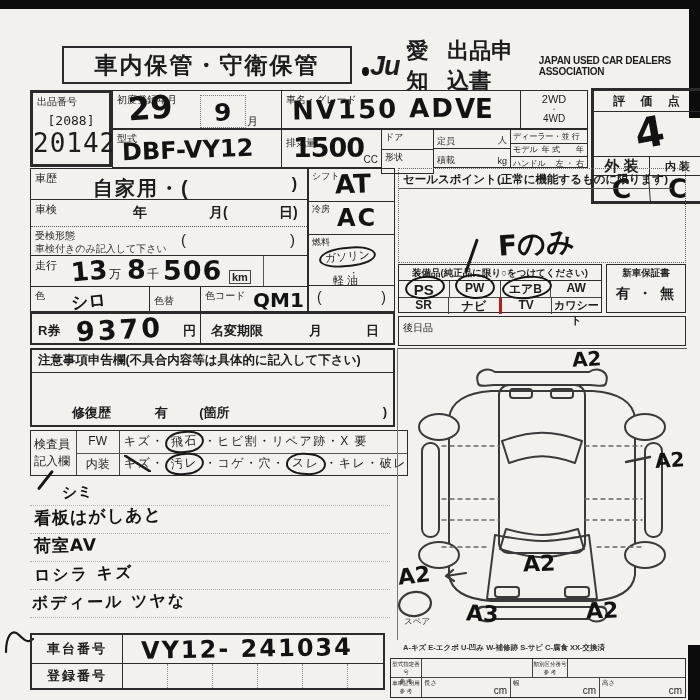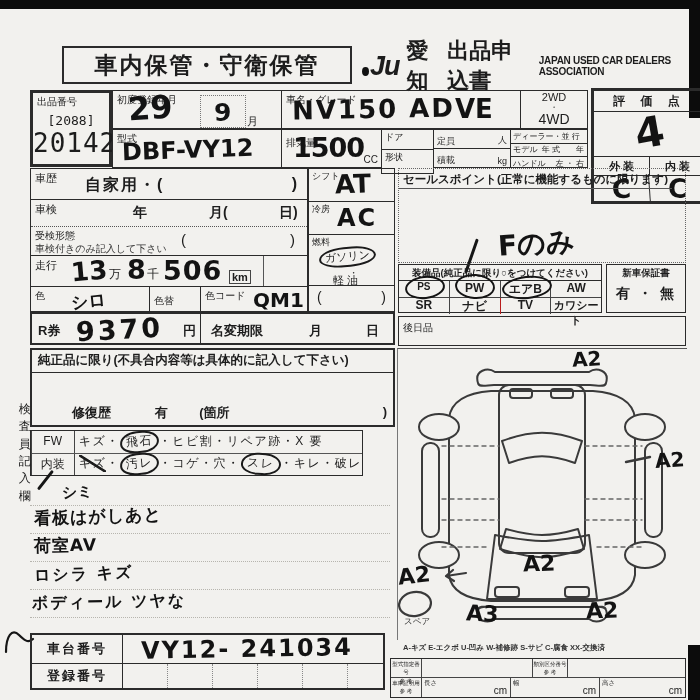--- a/index.html
+++ b/index.html
@@ -57,30 +57,30 @@
 
   <div class="box" style="left:281px;top:90px;width:240px;height:39px;">
     <div class="lbl" style="padding:2px 0 0 4px;">車名・グレード</div>
   </div>
   <span class="hw" style="position:absolute;left:292px;top:96px;font-size:26px;letter-spacing:2px;transform:rotate(-1deg);">NV150 AD</span>
   <span class="hw" style="position:absolute;left:455px;top:96px;font-size:26px;">VE</span>
 
   <div class="box" style="left:520px;top:90px;width:68px;height:39px;display:flex;flex-direction:column;align-items:center;justify-content:center;line-height:1.05;">
     <span style="font-size:11px;">2WD</span>
     <span style="font-size:8px;">・</span>
-    <span style="font-size:14px;">4WD</span>
+    <span style="font-size:10px;">4WD</span>
   </div>
 
   <div class="box b3" style="left:591px;top:88px;width:117px;height:116px;">
     <div style="height:20px;border-bottom:1.5px solid #2b2b2b;text-align:center;font-size:12px;font-weight:700;letter-spacing:6px;line-height:20px;">評 価 点</div>
     <div style="height:44px;text-align:center;">
       <span class="hw" style="font-size:42px;display:inline-block;transform:rotate(-10deg);">4</span>
     </div>
     <div style="display:flex;height:18px;border-top:1.5px solid #2b2b2b;border-bottom:1px solid #2b2b2b;">
-      <span style="flex:1;text-align:center;font-size:11px;font-weight:700;border-right:1.5px solid #2b2b2b;line-height:18px;font-family:Liberation Serif, serif;">外 装</span>
+      <span style="flex:1;text-align:center;font-size:15px;font-weight:700;border-right:1.5px solid #2b2b2b;line-height:18px;">外 装</span>
       <span style="flex:1;text-align:center;font-size:11px;font-weight:700;line-height:18px;">内 装</span>
     </div>
     <div style="display:flex;height:29px;">
       <span class="hw" style="flex:1;text-align:center;font-size:26px;border-right:1.5px solid #2b2b2b;transform:rotate(-4deg);">C</span>
       <span class="hw" style="flex:1;text-align:center;font-size:26px;">C</span>
     </div>
   </div>
 
   <div class="box" style="left:112px;top:129px;width:170px;height:39px;">
     <div class="lbl" style="padding:2px 0 0 4px;">型式</div>
@@ -114,21 +114,21 @@
     </div>
     <div style="padding:1px 2px 0;position:relative;">
       <span>ハンドル</span>
       <span style="position:absolute;right:3px;">左 ・ 右</span>
     </div>
   </div>
 
   <div class="box" style="left:30px;top:168px;width:278px;height:144px;">
     <div style="height:30px;position:relative;">
       <span class="lbl" style="position:absolute;left:4px;top:2px;font-size:11px;">車歴</span>
-      <span style="position:absolute;left:54px;top:6px;font-size:16px;font-weight:700;letter-spacing:2px;">自家用・(</span>
+      <span style="position:absolute;left:62px;top:6px;font-size:20px;font-weight:700;letter-spacing:2px;">自家用・(</span>
       <span style="position:absolute;right:10px;top:6px;font-size:16px;font-weight:700;">)</span>
     </div>
     <div style="height:26px;position:relative;border-top:1.5px solid #2b2b2b;">
       <span class="lbl" style="position:absolute;left:4px;top:2px;font-size:11px;">車検</span>
       <span style="position:absolute;left:102px;top:4px;font-size:14px;font-weight:700;">年</span>
       <span style="position:absolute;left:178px;top:4px;font-size:14px;font-weight:700;">月(</span>
       <span style="position:absolute;left:248px;top:4px;font-size:14px;font-weight:700;">日)</span>
     </div>
     <div style="height:28px;position:relative;border-top:1.5px dotted #555;">
       <span style="position:absolute;left:4px;top:2px;font-size:10px;">受検形態</span>
@@ -197,56 +197,56 @@
 
   <div class="abs" style="left:398px;top:168px;width:288px;height:95px;border:1.5px dotted #666;box-sizing:border-box;">
     <div style="font-size:11.5px;font-weight:700;padding:2px 4px 1px;border-bottom:1px solid #555;display:inline-block;">セールスポイント(正常に機能するものに限ります)</div>
   </div>
   <span class="hw" style="position:absolute;left:498px;top:230px;font-size:28px;transform:rotate(-4deg);">Fのみ</span>
   <div class="ink abs" style="left:470px;top:238px;width:3px;height:36px;border-radius:2px;transform:rotate(19deg);"></div>
 
   <div class="box" style="left:398px;top:264px;width:204px;height:49px;">
     <div style="height:15px;border-bottom:1px solid #2b2b2b;text-align:center;font-size:9.5px;font-weight:700;line-height:15px;">装備品(純正品に限り○をつけてください)</div>
     <div style="display:flex;height:16px;border-bottom:1px solid #444;">
-      <span style="flex:1;text-align:center;font-size:10px;font-weight:700;border-right:1px solid #444;">PS</span>
+      <span style="flex:1;text-align:center;font-size:15px;font-weight:700;border-right:1px solid #444;">PS</span>
       <span style="flex:1;text-align:center;font-size:12px;font-weight:700;border-right:1px solid #444;">PW</span>
       <span style="flex:1;text-align:center;font-size:12px;font-weight:700;border-right:1px solid #444;">エアB</span>
       <span style="flex:1;text-align:center;font-size:12px;font-weight:700;">AW</span>
     </div>
     <div style="display:flex;height:16px;">
       <span style="flex:1;text-align:center;font-size:12px;font-weight:700;border-right:1px solid #444;">SR</span>
-      <span style="flex:1;text-align:center;font-size:12px;font-weight:700;border-right:1px solid #b91c1c;">ナビ</span>
+      <span style="flex:1;text-align:center;font-size:12px;font-weight:700;border-right:3px solid #b91c1c;">ナビ</span>
       <span style="flex:1;text-align:center;font-size:12px;font-weight:700;border-right:1px solid #444;">TV</span>
       <span style="flex:1;text-align:center;font-size:11px;font-weight:700;">カワシート</span>
     </div>
   </div>
   <div class="oval" style="left:405px;top:276px;width:36px;height:19px;"></div>
   <div class="oval" style="left:455px;top:274px;width:36px;height:21px;transform:rotate(4deg);"></div>
   <div class="oval" style="left:502px;top:276px;width:46px;height:19px;"></div>
 
   <div class="box" style="left:606px;top:264px;width:80px;height:49px;">
     <div style="font-size:9.5px;font-weight:700;text-align:center;padding-top:2px;">新車保証書</div>
     <div style="font-size:14px;font-weight:700;text-align:center;padding-top:5px;letter-spacing:2px;">有 ・ 無</div>
   </div>
 
   <div class="box" style="left:398px;top:316px;width:288px;height:30px;">
     <span style="font-size:10px;padding:2px 0 0 4px;display:inline-block;">後日品</span>
   </div>
 
   <div class="box b2" style="left:30px;top:348px;width:365px;height:79px;">
-    <div style="height:20px;border-bottom:1.5px solid #2b2b2b;font-size:12.5px;font-weight:700;padding:2px 0 0 6px;">純正品に限り(不具合内容等は具体的に記入して下さい)</div>
+    <div style="height:20px;border-bottom:1.5px solid #2b2b2b;font-size:12.5px;font-weight:700;padding:2px 0 0 6px;">注意事項申告欄(不具合内容等は具体的に記入して下さい)</div>
     <div style="position:absolute;left:0;right:0;bottom:3px;font-size:13px;font-weight:700;">
       <span style="margin-left:40px;">修復歴</span>
       <span style="margin-left:40px;">有</span>
       <span style="margin-left:28px;">(箇所</span>
       <span style="position:absolute;right:6px;">)</span>
     </div>
   </div>
 
-  <div class="box" style="left:30px;top:430px;width:333px;height:46px;display:flex;justify-content:flex-end;">
+  <div class="box" style="left:30px;top:430px;width:378px;height:46px;display:flex;justify-content:flex-end;">
     <div style="width:58px;border-right:1px solid #444;display:flex;flex-direction:column;justify-content:center;padding-left:3px;font-size:12px;line-height:1.45;">
       <span>検査員</span>
       <span>記入欄</span>
     </div>
     <div style="flex:1;">
       <div style="display:flex;height:21.5px;align-items:center;">
         <span style="width:42px;text-align:center;font-size:12px;border-right:1px solid #444;align-self:stretch;line-height:21px;">FW</span>
         <span style="font-size:12px;letter-spacing:1.5px;white-space:nowrap;padding-left:4px;"><span>キズ・</span><span class="circ" style="font-size:12px;">飛石</span><span>・ヒビ割・リペア跡・X 要</span></span>
       </div>
       <div style="display:flex;height:21.5px;align-items:center;border-top:1px solid #555;">

